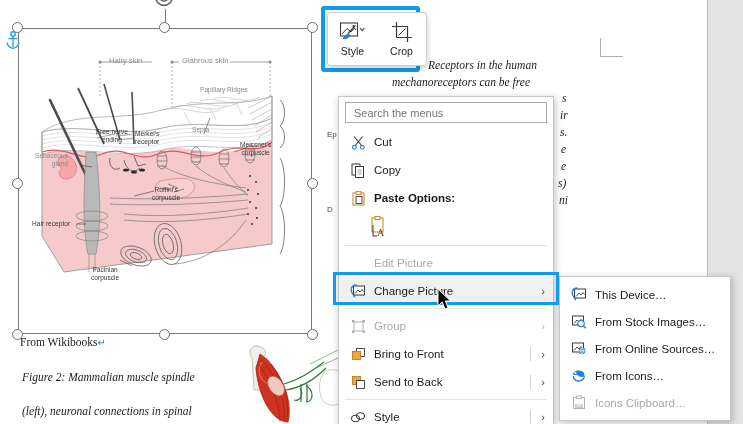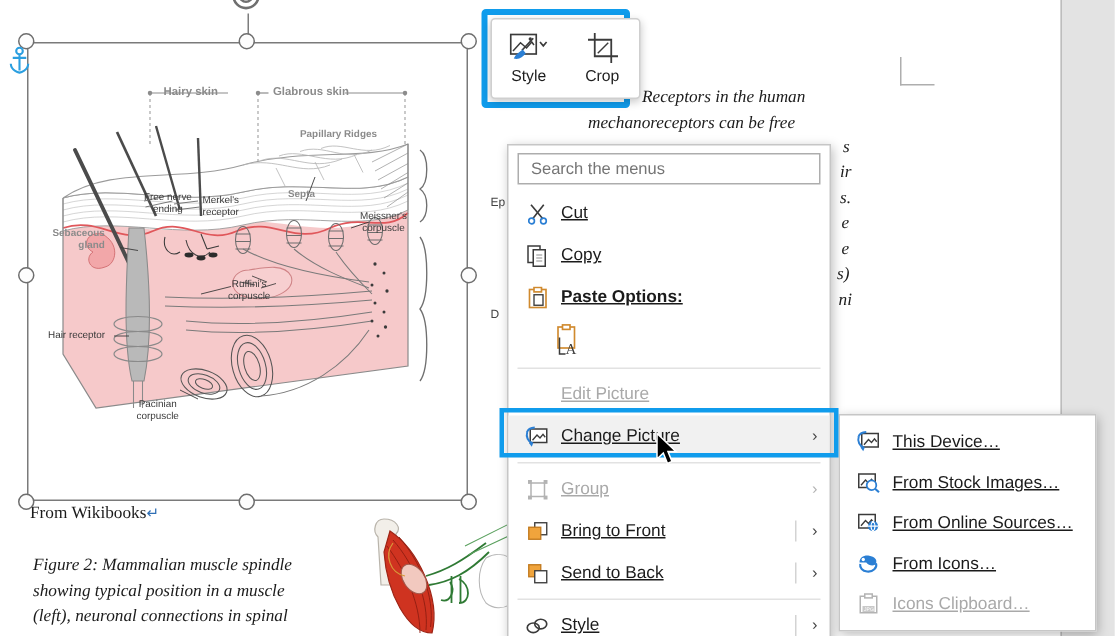--- a/index.html
+++ b/index.html
@@ -46,21 +46,21 @@
   }
   #rot-stem{position:absolute;left:147px;top:-19px;width:1px;height:19px;background:#7d7d7d;z-index:5;}
   #rot-handle{
     position:absolute;left:135px;top:-43px;width:25px;height:25px;z-index:6;
   }
   #anchor{position:absolute;left:-13px;top:2px;width:17px;height:20px;z-index:7;}
 
   
   #skin{position:absolute;left:16px;top:20px;width:262px;height:258px;}
   .lbl{position:absolute;font-family:"Liberation Sans",sans-serif;font-size:6.6px;color:#3a3a3a;white-space:nowrap;line-height:8px;text-align:center;}
-  .lbl.grey{color:#8b8b8b;font-weight:bold;}
+  .lbl.grey{color:#8b8b8b;}
 
   
   #caption{
     position:absolute;left:20px;top:336px;font-family:"Liberation Serif",serif;
     font-size:11.5px;color:#1b1b1b;white-space:nowrap;
   }
   .pilcrow{color:#2f6fb5;font-size:10px;}
 
   
   #fig2{position:absolute;left:238px;top:344px;width:112px;height:80px;overflow:hidden;}
@@ -96,21 +96,21 @@
   }
   #search-box input{
     border:0;outline:0;width:100%;font-family:"Liberation Sans",sans-serif;
     font-size:11px;color:#777;background:transparent;
   }
   .mi{
     position:relative;height:28px;display:flex;align-items:center;
     padding-left:8px;box-sizing:border-box;cursor:default;
   }
   .mi .ico{width:22px;height:20px;display:flex;align-items:center;justify-content:center;flex:0 0 22px;}
-  .mi .txt{font-size:11.5px;color:#1b1b1b;font-family:"Liberation Sans",sans-serif;margin-left:5px;white-space:nowrap;text-decoration:underline;}
+  .mi .txt{font-size:11.5px;color:#1b1b1b;font-family:"Liberation Sans",sans-serif;margin-left:5px;white-space:nowrap;}
   .mi.bold .txt{font-weight:bold;text-align:center;}
   .mi.disabled .txt{color:#a9a9a9;}
   .mi .arrow{position:absolute;right:8px;font-size:11px;color:#454545;}
   .mi .sep-bar{position:absolute;right:22px;width:1px;height:14px;background:#d3d3d3;}
   .mi-sep{height:1px;background:#e2e2e2;margin:3px 6px;}
   #paste-thumb{height:30px;display:flex;align-items:center;padding-left:30px;}
 
   
   #chg-hl{
     position:absolute;left:333px;top:272px;width:226px;height:33px;
@@ -354,21 +354,20 @@
       <div class="lbl" style="left:57px;top:218px;white-space:pre;"><span>Pacinian
 corpuscle</span></div>
     </div>
   </div>
 
   <div id="caption">
     <span>From Wikibooks</span><span class="pilcrow">↵</span>
   </div>
 
   <div class="doc-text" style="left:22px;top:369px;">Figure 2: Mammalian muscle spindle</div>
-  <div class="doc-text" style="left:22px;top:386px;">showing typical position in a muscle</div>
   <div class="doc-text" style="left:22px;top:403px;">(left), neuronal connections in spinal</div>
 
   <div id="fig2">
     <svg width="112" height="80" viewBox="0 0 112 80">
       <rect x="0" y="0" width="112" height="80" fill="#ffffff"></rect>
 
       <path d="M18 2 C 12 2, 10 10, 14 14 L16 46 L28 46 L26 12 C 30 8, 26 2, 18 2 Z" fill="#f2efe9" stroke="#b9b4ab" stroke-width=".8"></path>
 
       <path d="M22 10 C 40 22, 56 54, 50 78 C 34 78, 20 52, 18 24 Z" fill="#cf3320" stroke="#9e2415" stroke-width=".8"></path>
       <g stroke="#8f1d11" stroke-width=".6" fill="none">

